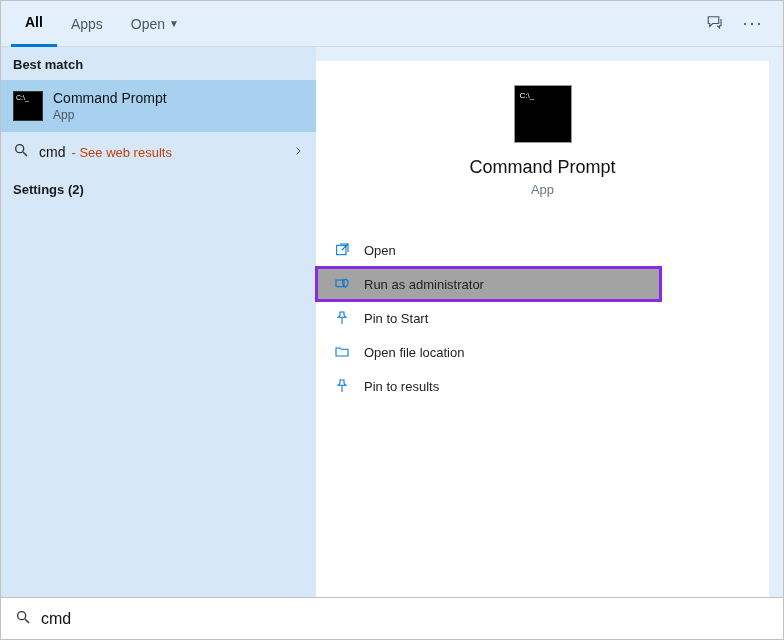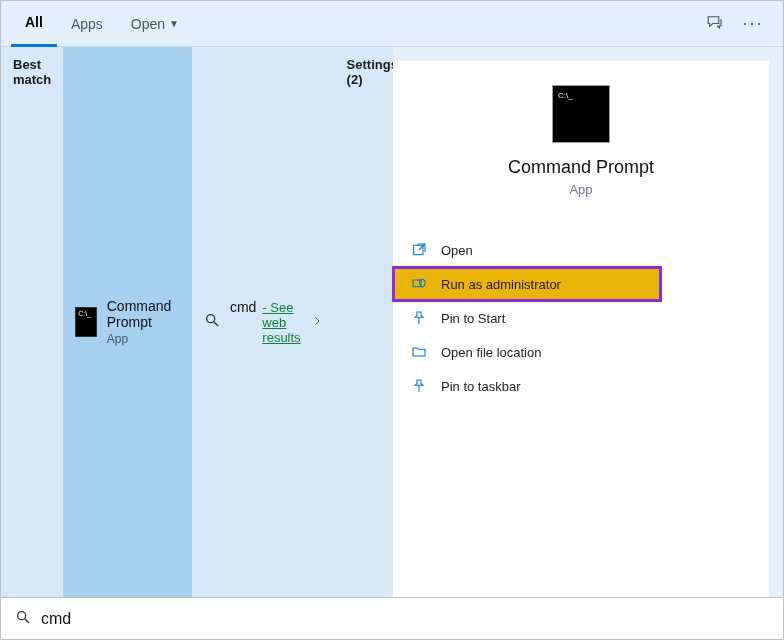--- a/index.html
+++ b/index.html
@@ -6,43 +6,43 @@
 html,body { width:784px; height:640px; overflow:hidden; }
 .root { width:784px; height:640px; display:flex; flex-direction:column; background:#fff; border:1px solid #c0c0c0; }
 .tabs { height:46px; display:flex; align-items:center; background:#e3effb; border-bottom:1px solid #cfd8e3; padding:0 10px; position:relative; }
 .tab { padding:0 14px; height:46px; display:flex; align-items:center; font-size:14px; color:#4a5866; cursor:pointer; }
 .tab.active { color:#000; font-weight:600; border-bottom:3px solid #0078d4; }
 .tab .caret { margin-left:4px; font-size:10px; }
 .tabs-right { margin-left:auto; display:flex; align-items:center; gap:18px; padding-right:10px; }
 .tabs-right svg { width:18px; height:18px; }
 .hellip { font-size:18px; color:#4a5866; cursor:pointer; letter-spacing:1px; }
 .body { flex:1; display:flex; min-height:0; }
-.left { width:392px; background:#d6e8f7; display:flex; flex-direction:row; }
+.left { width:315px; background:#d6e8f7; display:flex; flex-direction:column; }
 .section-hdr { font-size:13px; font-weight:600; color:#1a1a1a; padding:10px 12px 8px; background:#d6e8f7; }
 .best-row { background:#a8d0ef; display:flex; align-items:center; padding:10px 12px; gap:10px; cursor:pointer; }
 .best-icon { width:30px; height:30px; background:#000; display:flex; align-items:flex-start; justify-content:flex-start; padding:3px; box-shadow:inset 0 0 0 1px #333; }
 .best-icon span { color:#fff; font-size:7px; line-height:7px; }
 .best-texts { display:flex; flex-direction:column; }
 .best-title { font-size:14px; color:#111; }
 .best-sub { font-size:12px; color:#4a5866; margin-top:2px; }
 .web-row { display:flex; align-items:center; padding:10px 12px; gap:10px; cursor:pointer; }
 .web-texts { display:flex; align-items:baseline; gap:6px; flex:1; }
 .web-q { font-size:14px; color:#111; }
-.web-hint { font-size:13px; color:#15803d;text-decoration:underline; }
+.web-hint { font-size:13px; color:#c2410c; }
 .chevron { color:#4a5866; }
 .right { flex:1; background:#e3effb; display:flex; flex-direction:column; }
 .card { margin:14px 14px 0 0; background:#fff; flex:1; display:flex; flex-direction:column; align-items:center; padding-top:24px; }
 .big-icon { width:58px; height:58px; background:#000; border:1px solid #999; display:flex; align-items:flex-start; justify-content:flex-start; padding:5px; }
 .big-icon span { color:#fff; font-size:8px; }
 .card-title { font-size:18px; color:#111; margin-top:14px; }
 .card-sub { font-size:13px; color:#6b7785; margin-top:4px; }
 .actions { width:100%; margin-top:36px; }
 .action { display:flex; align-items:center; gap:14px; padding:9px 18px; font-size:13px; color:#222; cursor:pointer; }
 .action svg { width:16px; height:16px; flex-shrink:0; }
-.action.highlight { background:#eab308; outline:3px solid #8a2be2; outline-offset:-2px; margin-right:108px; }
+.action.highlight { background:#a3a3a3; outline:3px solid #8a2be2; outline-offset:-2px; margin-right:108px; }
 .searchbar { height:42px; border-top:1px solid #c0c0c0; display:flex; align-items:center; padding:0 14px; gap:10px; background:#fff; }
 .searchbar input { border:none; outline:none; flex:1; font-size:16px; color:#111; }
 .mag svg { width:16px; height:16px; }
 @keyframes blink { 50% { opacity:0; } }
 .section-hdr.srch { border-top:1px solid #b7cfe4; }
 </style>
 </head>
 <body>
 
 <div class="root">
@@ -134,21 +134,21 @@
             <svg viewBox="0 0 24 24" fill="none" stroke="#0078d4" stroke-width="1.6">
                 <path d="M3 6h6l2 2h10v10H3z"></path>
               </svg>
             <span>Open file location</span>
           </div>
           <div class="action">
             <svg viewBox="0 0 24 24" fill="none" stroke="#0078d4" stroke-width="1.6">
                 <path d="M9 3h6v5l3 3H6l3-3z"></path>
                 <line x1="12" y1="11" x2="12" y2="21"></line>
               </svg>
-            <span>Pin to taskbar</span>
+            <span>Pin to results</span>
           </div>
         </div>
       </div>
     </div>
   </div>
 
   <div class="searchbar">
     <span class="mag">
       <svg viewBox="0 0 24 24" fill="none" stroke="#333" stroke-width="2">
           <circle cx="10" cy="10" r="6"></circle>

